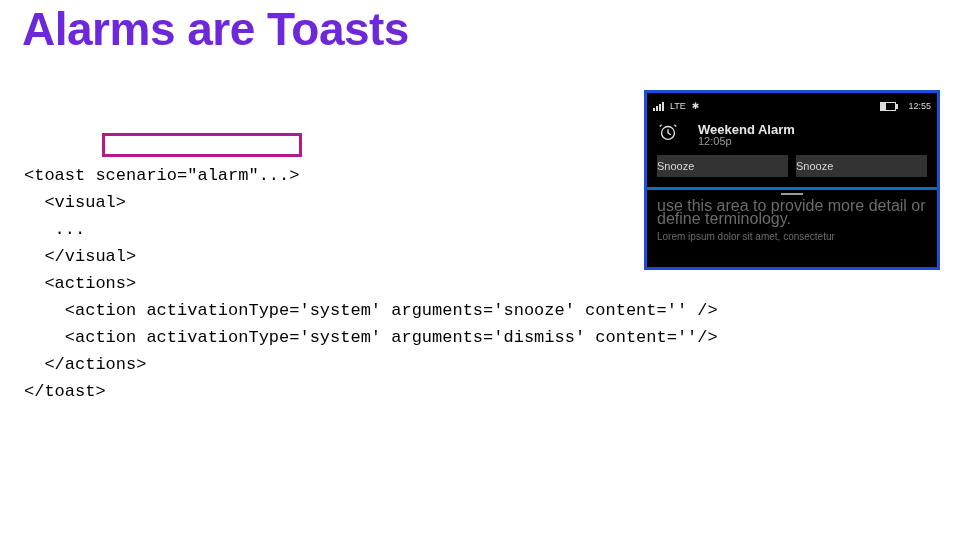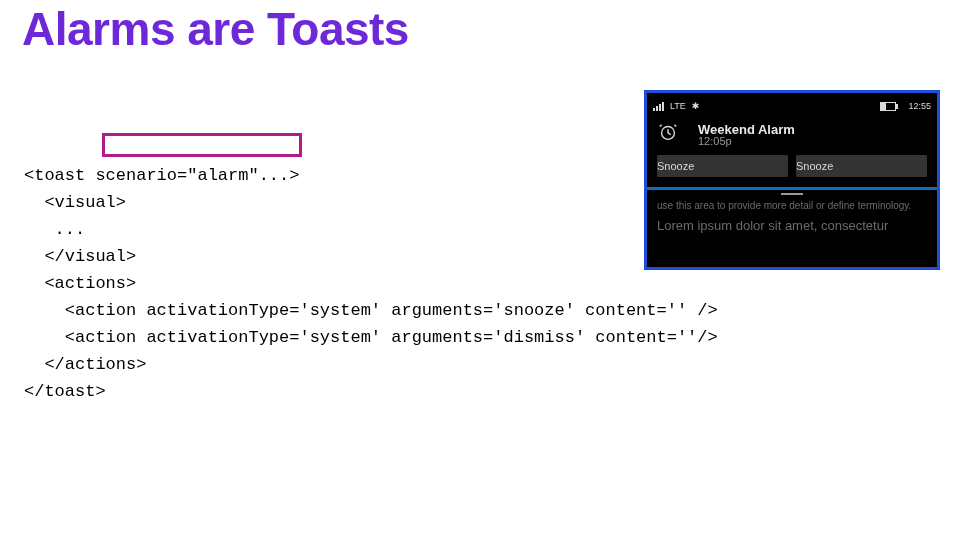--- a/index.html
+++ b/index.html
@@ -15,22 +15,22 @@
   .sig i{display:block;width:2px;background:#dcdcdc}
   .toast{padding:6px 10px 0 10px}
   .trow{display:flex;align-items:center;gap:19px}
   .tclock{color:#dcdcdc}
   .ttitle{color:#e8e8e8;font-size:13px;font-weight:600}
   .tsub{color:#9a9a9a;font-size:11px;margin-top:-2px}
   .tbtns{display:flex;gap:8px;margin-top:8px}
   .tbtn{flex:1;background:#333;color:#d8d8d8;font-size:11px;text-align:left;padding:5px 0;border-radius:1px}
   .accent{height:3px;background:#0d6fbf;margin:10px -10px 0 -10px}
   .handle{width:22px;height:2px;background:#9a9a9a;margin:3px auto 0 auto}
-  .hint{color:#6b6b6b;font-size:10px;padding:4px 10px 0 10px;line-height:13px}
-  .lorem{color:#6b6b6b;font-size:13px;padding:6px 10px 0 10px}
+  .hint{color:#6b6b6b;font-size:16px;padding:4px 10px 0 10px;line-height:13px}
+  .lorem{color:#6b6b6b;font-size:10px;padding:6px 10px 0 10px}
   .batt{display:inline-block;width:14px;height:7px;border:1px solid #dcdcdc;position:relative}
   .batt:after{content:"";position:absolute;right:-3px;top:1px;width:2px;height:5px;background:#dcdcdc}
   .batt i{display:block;width:5px;height:7px;background:#dcdcdc}
 </style>
 </head>
 <body>
 
 <div class="slide">
   <div class="title">Alarms are Toasts</div>
 

